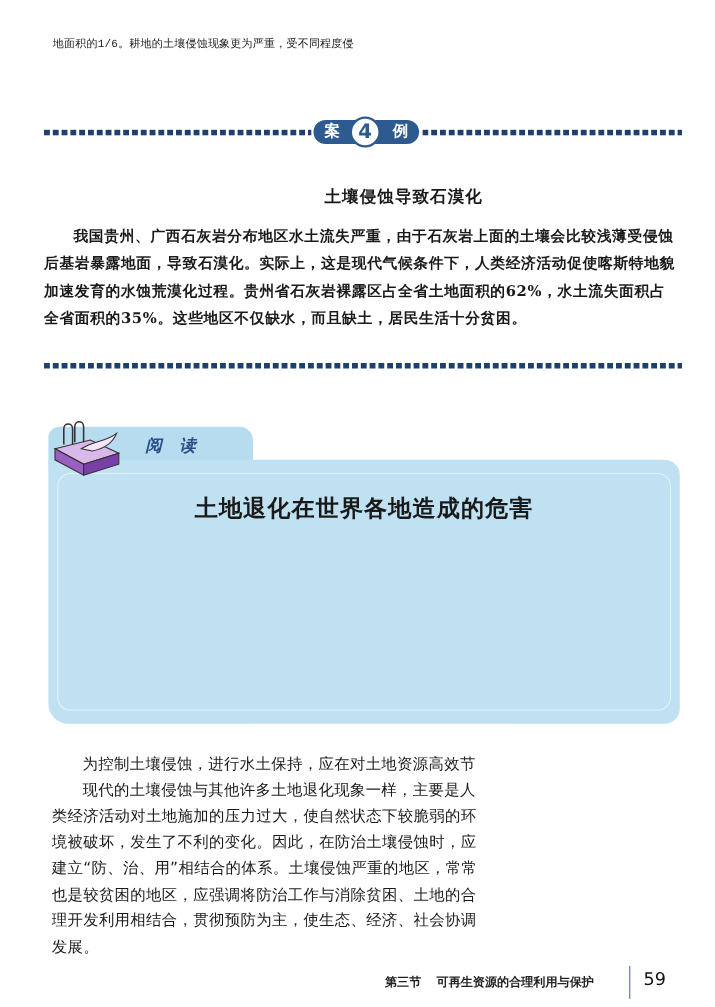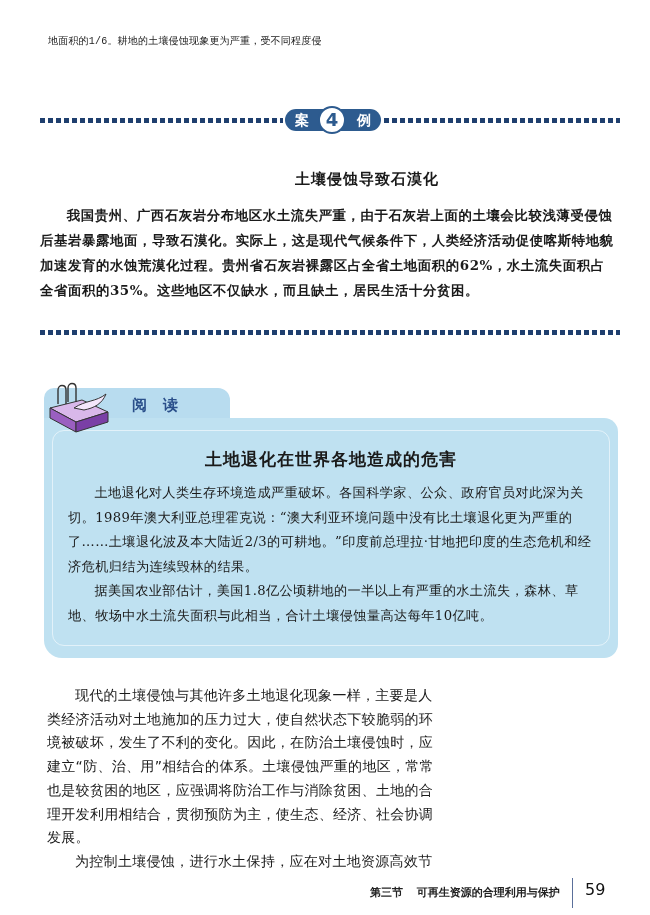--- a/index.html
+++ b/index.html
@@ -56,38 +56,38 @@
       position: absolute; left: 0; top: 40px; width: 574px; height: 240px;
       background: #bfe1f1; border-radius: 0 14px 14px 18px;
     }
     .reading-inner {
       position: absolute; left: 8px; top: 12px; right: 8px; bottom: 12px;
       border: 1px solid rgba(255,255,255,0.55); border-radius: 12px;
     }
     .notebook-icon { position: absolute; left: 2px; top: 0; width: 70px; height: 56px; }
     .reading-label {
       position: absolute; left: 88px; top: 18px;
-      color: #2a4f8a; font-family: "DejaVu Sans", sans-serif; font-weight: bold;
+      color: #2a4f8a; font-family: "DejaVu Sans", sans-serif; font-style: italic; font-weight: bold;
       font-size: 15px; letter-spacing: 16px;
     }
     .reading-title {
       position: absolute; left: 0; width: 574px; top: 70px; text-align: center;
-      font-size: 17px; font-weight: bold; letter-spacing: 1px;
+      font-size: 21px; font-weight: bold; letter-spacing: 1px;
     }
     .reading-body {
       position: absolute; left: 24px; top: 103px; width: 536px;
       font-size: 13.2px; line-height: 24.5px; letter-spacing: 0.4px;
     }
     .main-para {
       left: 47px; top: 684px; width: 392px;
       font-size: 14px; line-height: 23.7px; letter-spacing: 0.3px;
       font-family: "DejaVu Sans", sans-serif;
     }
     .footer {
-      left: 370px; top: 885px; font-family: "DejaVu Sans", sans-serif; font-size: 11px;
+      left: 350px; top: 885px; font-family: "DejaVu Sans", sans-serif; font-size: 11px;
       color: #222; font-weight: bold;
     }
     .footer .chap { margin-right: 10px; }
     .footer-sep { left: 572px; top: 878px; width: 1px; height: 30px; background: #5a6f9a; }
     .page-num {
       left: 585px; top: 880px; font-family: "DejaVu Sans", sans-serif; font-weight: normal;
       font-size: 16px; color: #111;
     }
   </style>
 </head>
@@ -119,29 +119,25 @@
   <svg class="notebook-icon" viewBox="0 0 70 56">
     <polygon points="4,30 36,22 62,34 30,44" fill="#d9b8ea" stroke="#333" stroke-width="1"></polygon>
     <polygon points="4,30 30,44 30,54 4,40" fill="#9a5fc0" stroke="#333" stroke-width="1"></polygon>
     <polygon points="30,44 62,34 62,44 30,54" fill="#7a3fa6" stroke="#333" stroke-width="1"></polygon>
     <path d="M28,30 C40,22 50,24 60,16 C56,26 48,30 38,32 Z" fill="#f3e6fb" stroke="#333" stroke-width="1"></path>
     <path d="M12,26 L12,12 C12,6 20,6 20,12 L20,26" fill="none" stroke="#333" stroke-width="1.4"></path>
     <path d="M22,24 L22,10 C22,4 30,4 30,10 L30,24" fill="none" stroke="#333" stroke-width="1.4"></path>
   </svg>
   <div class="reading-label">阅读</div>
   <div class="reading-title">土地退化在世界各地造成的危害</div>
-  <div class="reading-body">
-    <p class="indent">土地退化对人类生存环境造成严重破坏。各国科学家、公众、政府官员对此深为关切。1989年澳大利亚总理霍克说：“澳大利亚环境问题中没有比土壤退化更为严重的了……土壤退化波及本大陆近2/3的可耕地。”印度前总理拉·甘地把印度的生态危机和经济危机归结为连续毁林的结果。</p>
-    <p class="indent">据美国农业部估计，美国1.8亿公顷耕地的一半以上有严重的水土流失，森林、草地、牧场中水土流失面积与此相当，合计土壤侵蚀量高达每年10亿吨。</p>
-  </div>
 </div>
 
 <div class="abs main-para">
+  <p class="indent">为控制土壤侵蚀，进行水土保持，应在对土地资源高效节</p>
   <p class="indent">现代的土壤侵蚀与其他许多土地退化现象一样，主要是人类经济活动对土地施加的压力过大，使自然状态下较脆弱的环境被破坏，发生了不利的变化。因此，在防治土壤侵蚀时，应建立“防、治、用”相结合的体系。土壤侵蚀严重的地区，常常也是较贫困的地区，应强调将防治工作与消除贫困、土地的合理开发利用相结合，贯彻预防为主，使生态、经济、社会协调发展。</p>
-  <p class="indent">为控制土壤侵蚀，进行水土保持，应在对土地资源高效节</p>
 </div>
 
 <div class="abs footer">
   <span class="chap">第三节</span>
   <span>可再生资源的合理利用与保护</span>
 </div>
 <div class="abs footer-sep"></div>
 <div class="abs page-num">59</div>
 
 </body></html>

